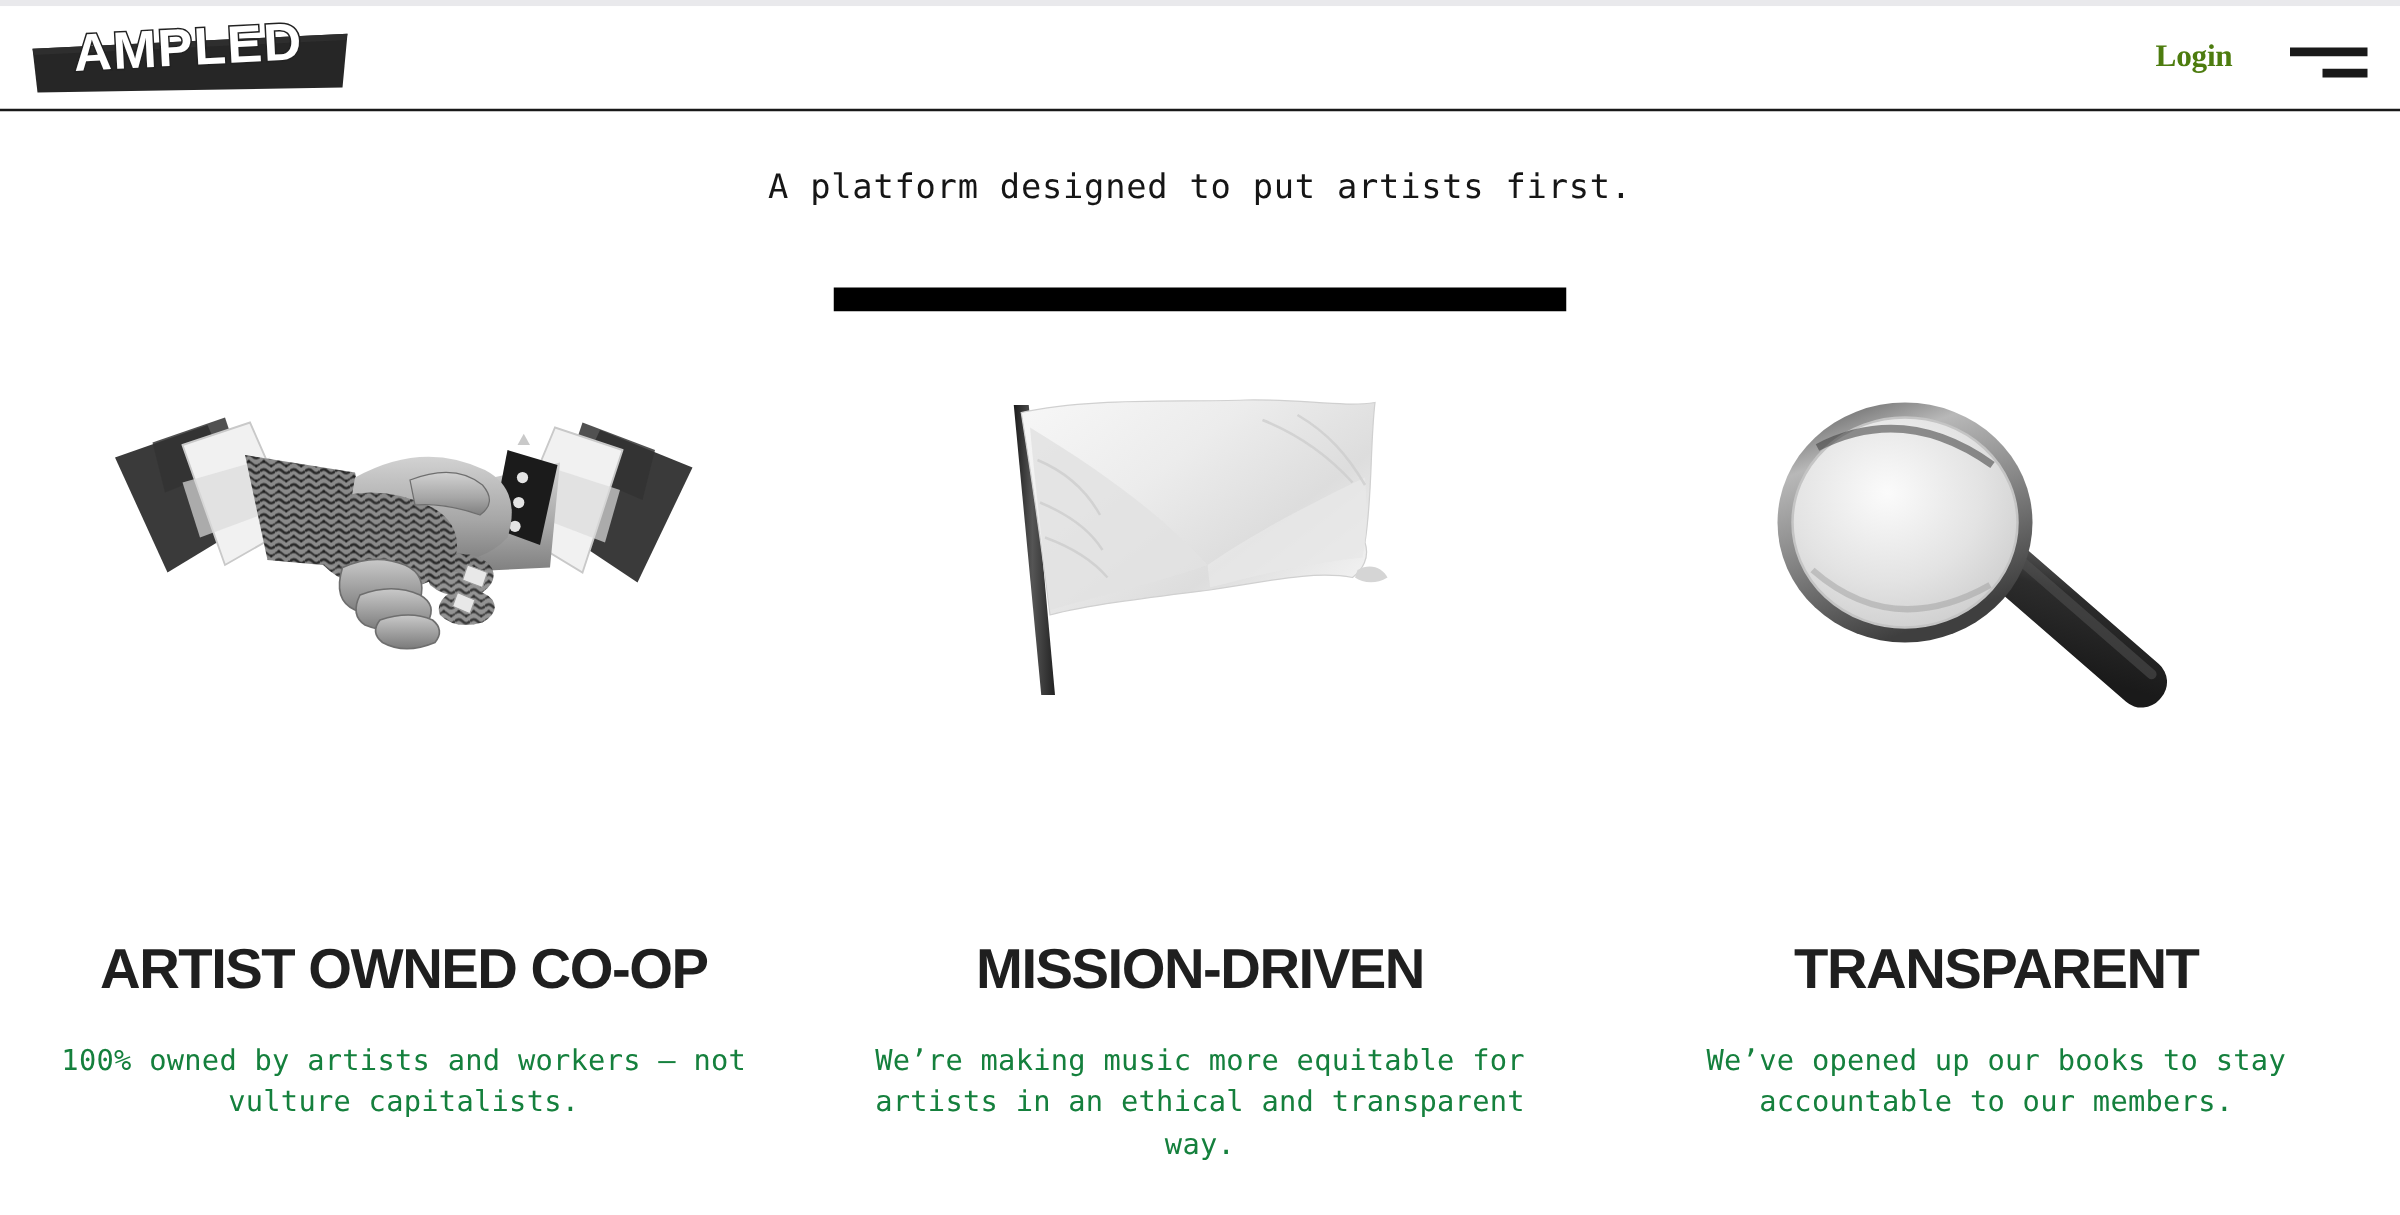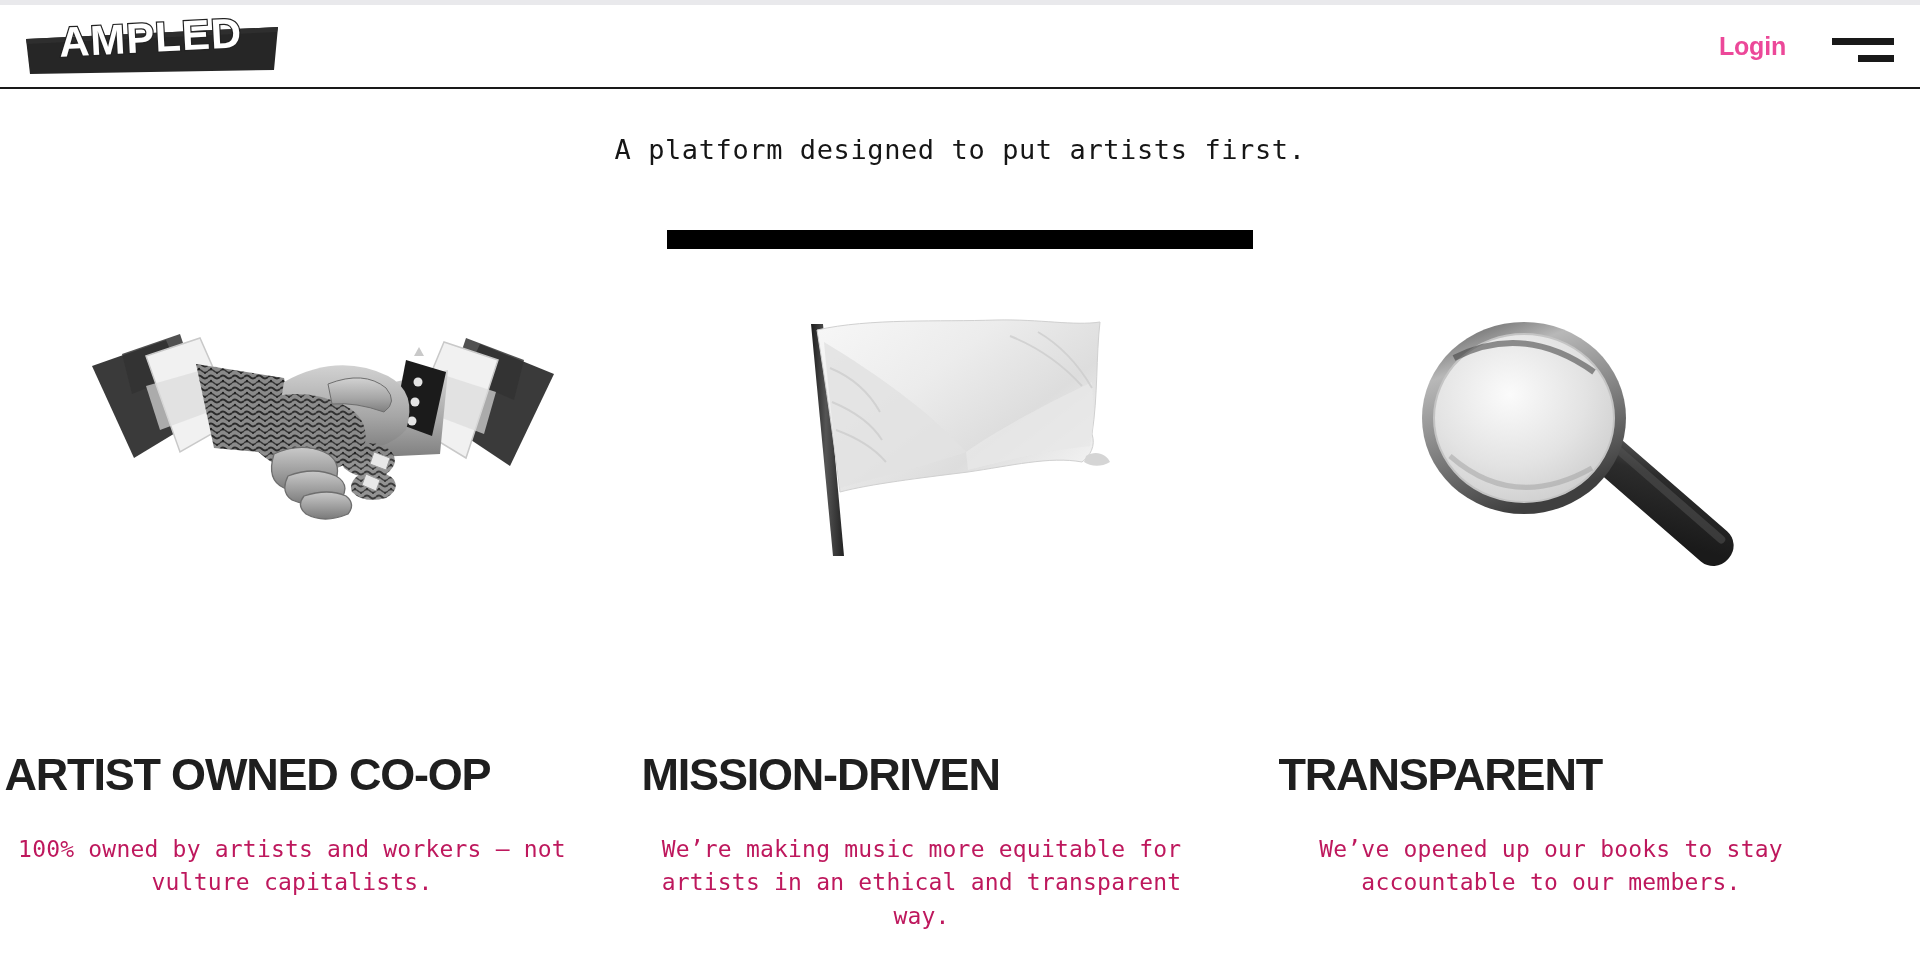--- a/index.html
+++ b/index.html
@@ -52,24 +52,25 @@
   .header-right {
     display: flex;
     align-items: center;
     margin-right: 26px;
     gap: 46px;
   }
 
   .login-link {
     font-size: 25px;
     font-weight: bold;
-    color: #ec4899;
+    color: #4d7c0f;
     letter-spacing: -0.2px;
     text-decoration: none;
     cursor: pointer;
+    font-family: Liberation Serif, serif;
   }
 
   .menu-toggle {
     width: 62px;
     height: 44px;
     position: relative;
     background: none;
     border: 0;
     cursor: pointer;
     padding: 0;
@@ -125,21 +126,21 @@
     width: 1920px;
     display: flex;
     justify-content: center;
     align-items: flex-start;
   }
 
   .feature-col {
     width: 637px;
     display: flex;
     flex-direction: column;
-    align-items: flex-start;
+    align-items: center;
   }
 
   .feature-art {
     height: 290px;
     width: 100%;
     display: flex;
     align-items: center;
     justify-content: center;
   }
 
@@ -155,21 +156,21 @@
   }
 
   .feature-body {
     margin-top: 36px;
     width: 580px;
     text-align: center;
     font-family: "DejaVu Sans Mono", "Liberation Mono", monospace;
     font-size: 23px;
     line-height: 1.45;
     letter-spacing: 0.2px;
-    color: #be185d;
+    color: #15803d;
   }
 
   .col-1 .feature-body { width: 575px; }
   .col-2 .feature-body { width: 545px; }
   .col-3 .feature-body { width: 560px; }
 </style>
 </head>
 <body>
 
 <div class="top-strip"></div>

